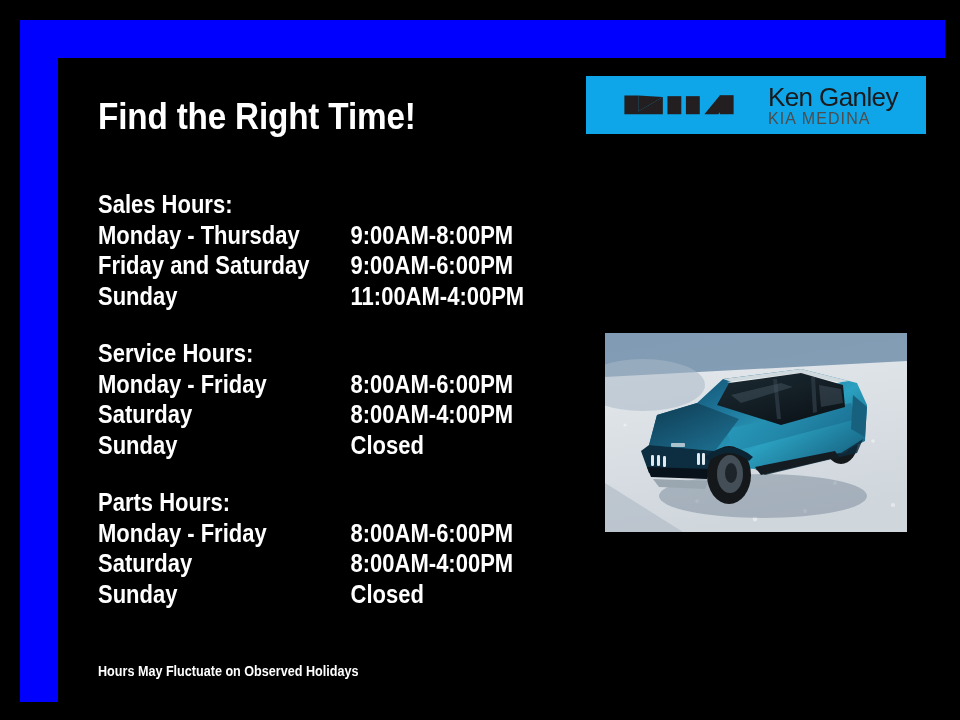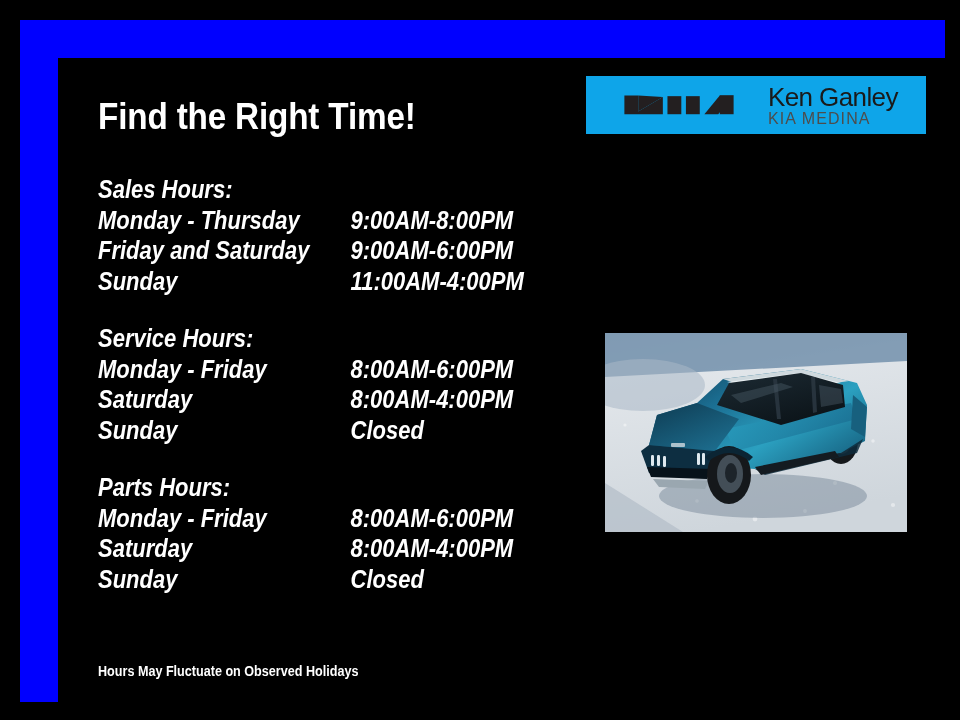--- a/index.html
+++ b/index.html
@@ -50,23 +50,22 @@
     font-weight: bold;
     letter-spacing: -0.2px;
     transform: scaleX(0.9);
     transform-origin: left center;
     white-space: nowrap;
   }
   
   .hours-wrap {
     position: absolute;
     left: 40px;
-    top: 116px;
+    top: 131px;
     width: 480px;
-    font-style: italic;
   }
   .hours-block {
     margin-bottom: 27px;
   }
   .hours-block:last-child { margin-bottom: 16px; }
   .block-heading,
   .hours-row {
     color: #FFFFFF;
     font-family: "Liberation Sans Narrow", "Liberation Sans", sans-serif;
     font-size: 25px;

